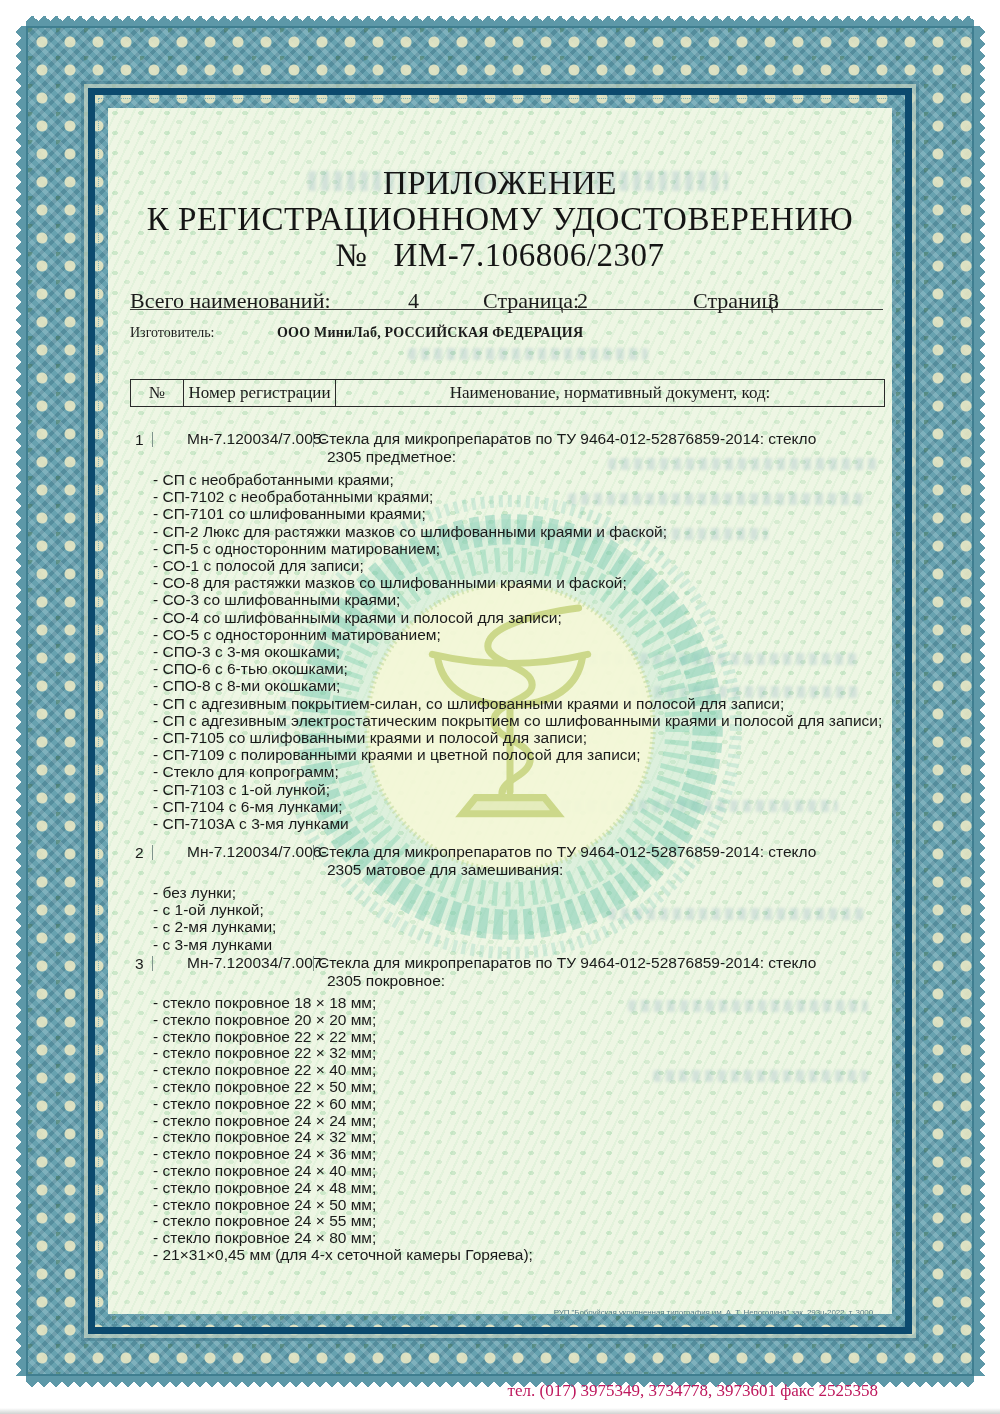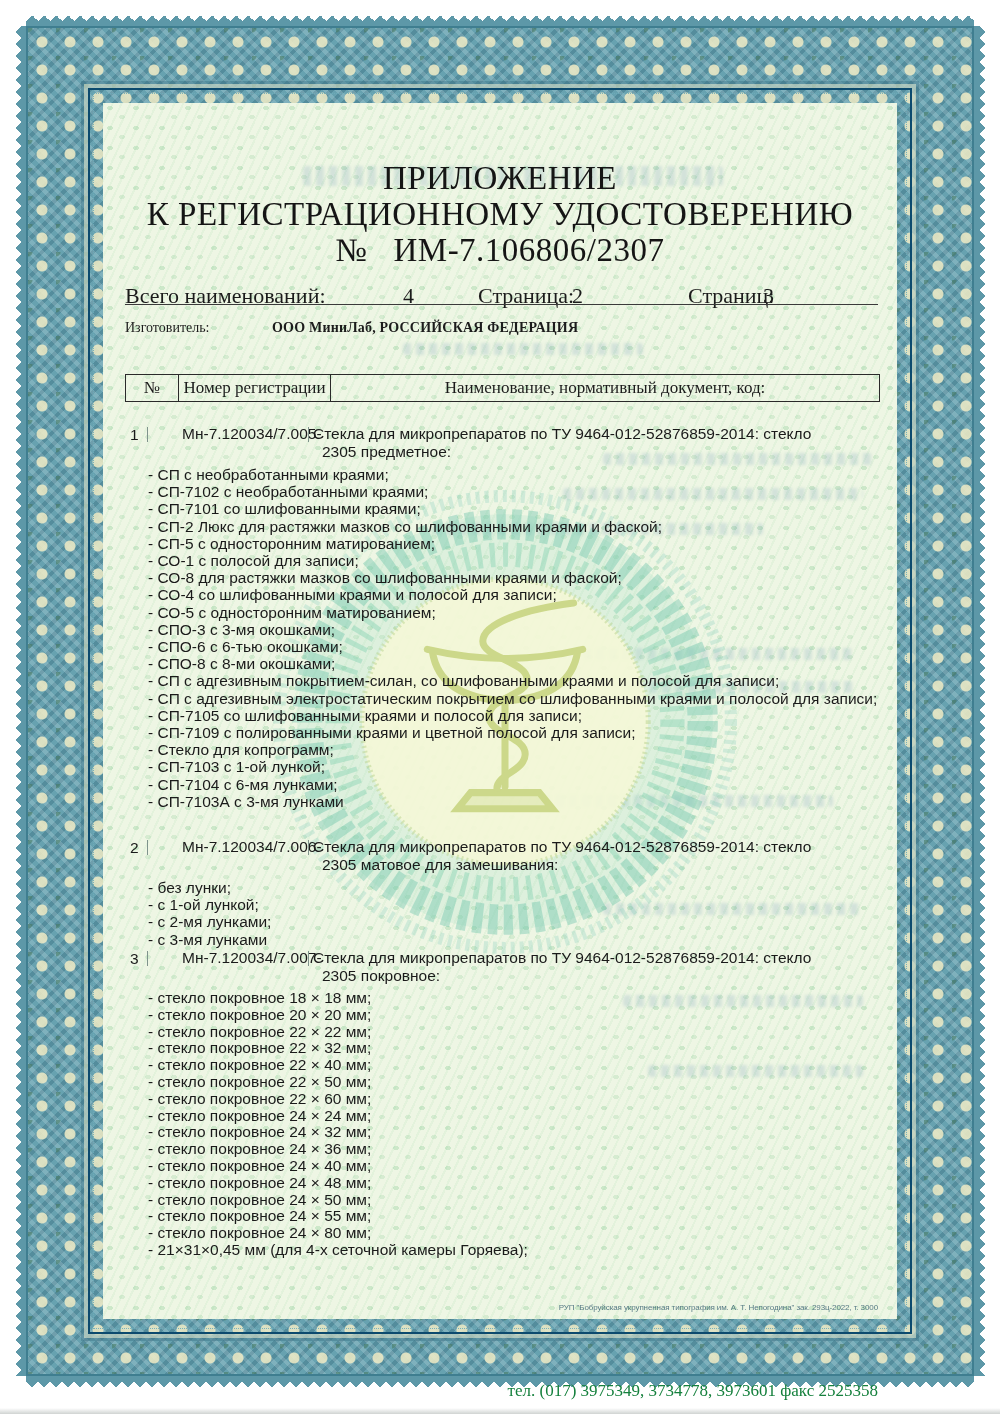--- a/index.html
+++ b/index.html
@@ -21,21 +21,21 @@
     background-color:#67a2b0;
     background-image:
       radial-gradient(circle at 14px 14px, rgba(240,236,198,.85) 0 5px, rgba(240,236,198,0) 6px),
       radial-gradient(circle at 0 0, rgba(70,120,95,.55) 0 4px, rgba(70,120,95,0) 5px),
       repeating-linear-gradient(45deg, rgba(255,255,255,.16) 0 4px, rgba(255,255,255,0) 4px 9px),
       repeating-linear-gradient(-45deg, rgba(35,85,105,.28) 0 4px, rgba(35,85,105,0) 4px 9px);
     background-size:28px 28px,28px 28px,auto,auto;
     border:2px solid #3f7e90;}
 
   .frame{position:absolute;left:88px;top:88px;right:88px;bottom:80px;
-    border:2px solid #0c4a6e;
+    border:7px solid #0c4a6e;
     box-shadow:0 0 0 4px rgba(238,242,214,.55), 0 0 0 7px rgba(60,115,135,.45);}
   .frame2{position:absolute;inset:3px;border:1px dotted rgba(110,172,186,.9);}
 
   
   .content{position:absolute;inset:9px;
     background-color:#eef6e4;
     background-image:
       radial-gradient(5px 3px at 7px 5px,  rgba(128,198,140,.30) 60%, rgba(128,198,140,0) 61%),
       radial-gradient(5px 3px at 19px 14px, rgba(128,198,140,.22) 60%, rgba(128,198,140,0) 61%),
       repeating-linear-gradient(115deg, rgba(150,215,160,.12) 0 2px, rgba(150,215,160,0) 2px 8px);
@@ -88,21 +88,21 @@
   .item-desc1{position:absolute;left:210px;top:0;white-space:nowrap;}
   .item-desc2{position:absolute;left:219px;top:18px;white-space:nowrap;}
   .subitems{position:absolute;left:45px;top:41px;}
   .subitem{line-height:17.2px;white-space:nowrap;}
   .item:nth-child(3) .subitem{line-height:16.8px;}
 
   .printline{position:absolute;top:1200px;right:19px;
     font-size:8px;letter-spacing:-.1px;color:#567a84;white-space:nowrap;}
 
   .phone{position:absolute;top:1381px;right:122px;
-    font-family:"Liberation Serif",serif;font-size:17px;color:#15803d;white-space:nowrap;}
+    font-family:"Liberation Serif",serif;font-size:17px;color:#be185d;white-space:nowrap;}
 
   .scan-edge{position:absolute;left:0;right:0;bottom:0;height:6px;
     background:linear-gradient(to bottom, rgba(120,130,125,0), rgba(120,130,125,.35));}
 </style>
 </head>
 <body>
 
 <div id="page">
 
   <div class="teeth teeth-top"></div>
@@ -182,20 +182,21 @@
             <div class="item-desc1">Стекла для микропрепаратов по ТУ 9464-012-52876859-2014: стекло</div>
             <div class="item-desc2">2305 предметное:</div>
             <div class="subitems">
                 <div class="subitem">- СП с необработанными краями;</div>
                 <div class="subitem">- СП-7102 с необработанными краями;</div>
                 <div class="subitem">- СП-7101 со шлифованными краями;</div>
                 <div class="subitem">- СП-2 Люкс для растяжки мазков со шлифованными краями и фаской;</div>
                 <div class="subitem">- СП-5 с односторонним матированием;</div>
                 <div class="subitem">- СО-1 с полосой для записи;</div>
                 <div class="subitem">- СО-8 для растяжки мазков со шлифованными краями и фаской;</div>
+                <div class="subitem">- СО-3 со шлифованными краями;</div>
                 <div class="subitem">- СО-4 со шлифованными краями и полосой для записи;</div>
                 <div class="subitem">- СО-5 с односторонним матированием;</div>
                 <div class="subitem">- СПО-3 с 3-мя окошками;</div>
                 <div class="subitem">- СПО-6 с 6-тью окошками;</div>
                 <div class="subitem">- СПО-8 с 8-ми окошками;</div>
                 <div class="subitem">- СП с адгезивным покрытием-силан, со шлифованными краями и полосой для записи;</div>
                 <div class="subitem">- СП с адгезивным электростатическим покрытием со шлифованными краями и полосой для записи;</div>
                 <div class="subitem">- СП-7105 со шлифованными краями и полосой для записи;</div>
                 <div class="subitem">- СП-7109 с полированными краями и цветной полосой для записи;</div>
                 <div class="subitem">- Стекло для копрограмм;</div>

